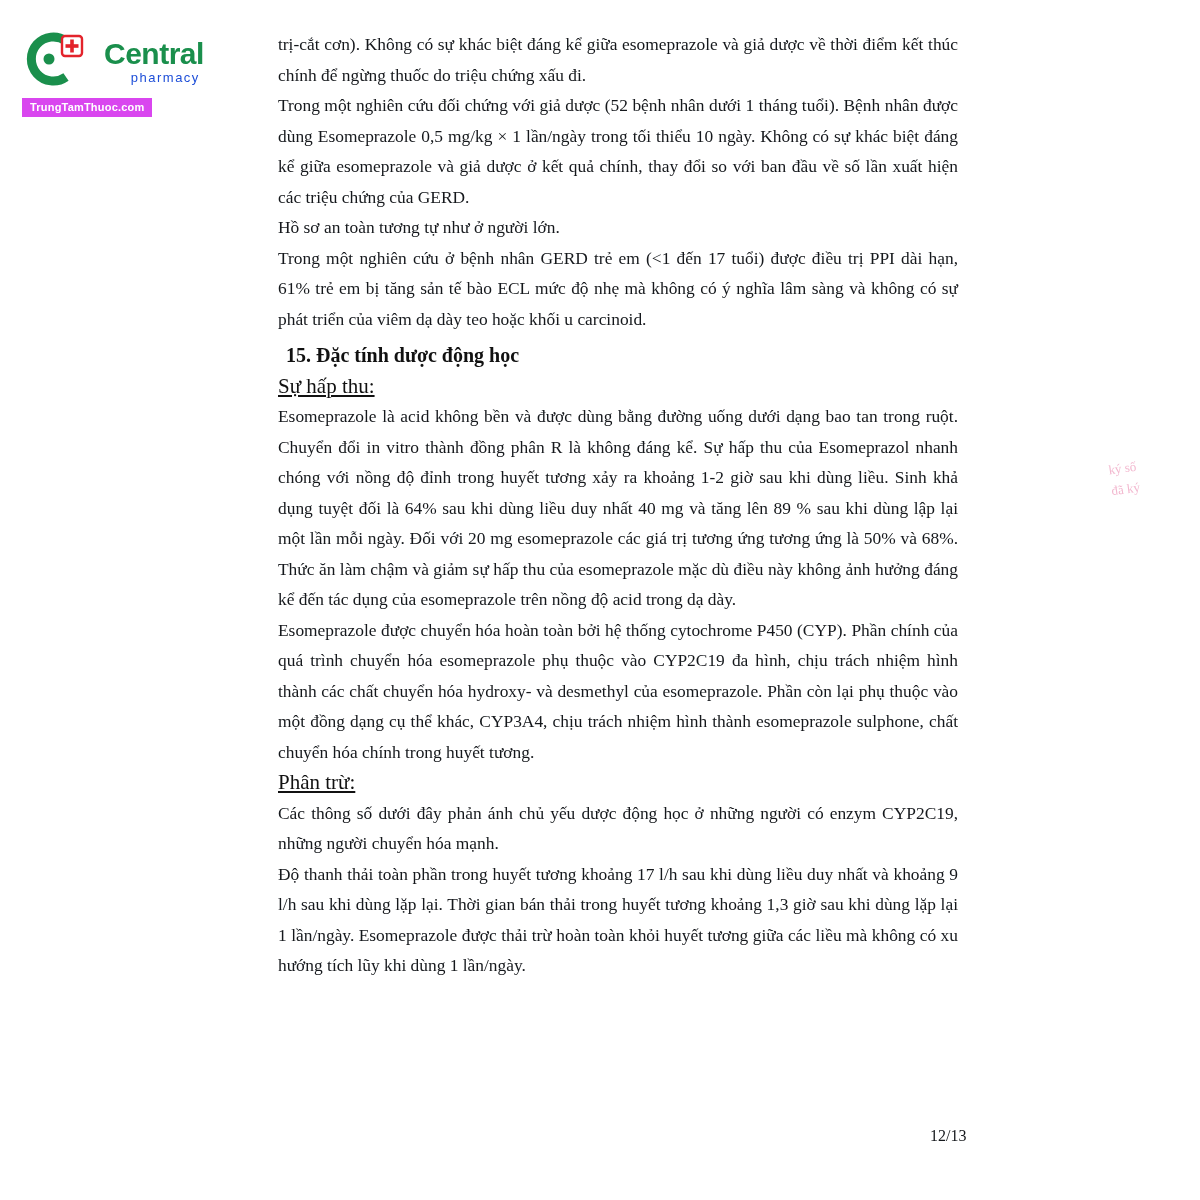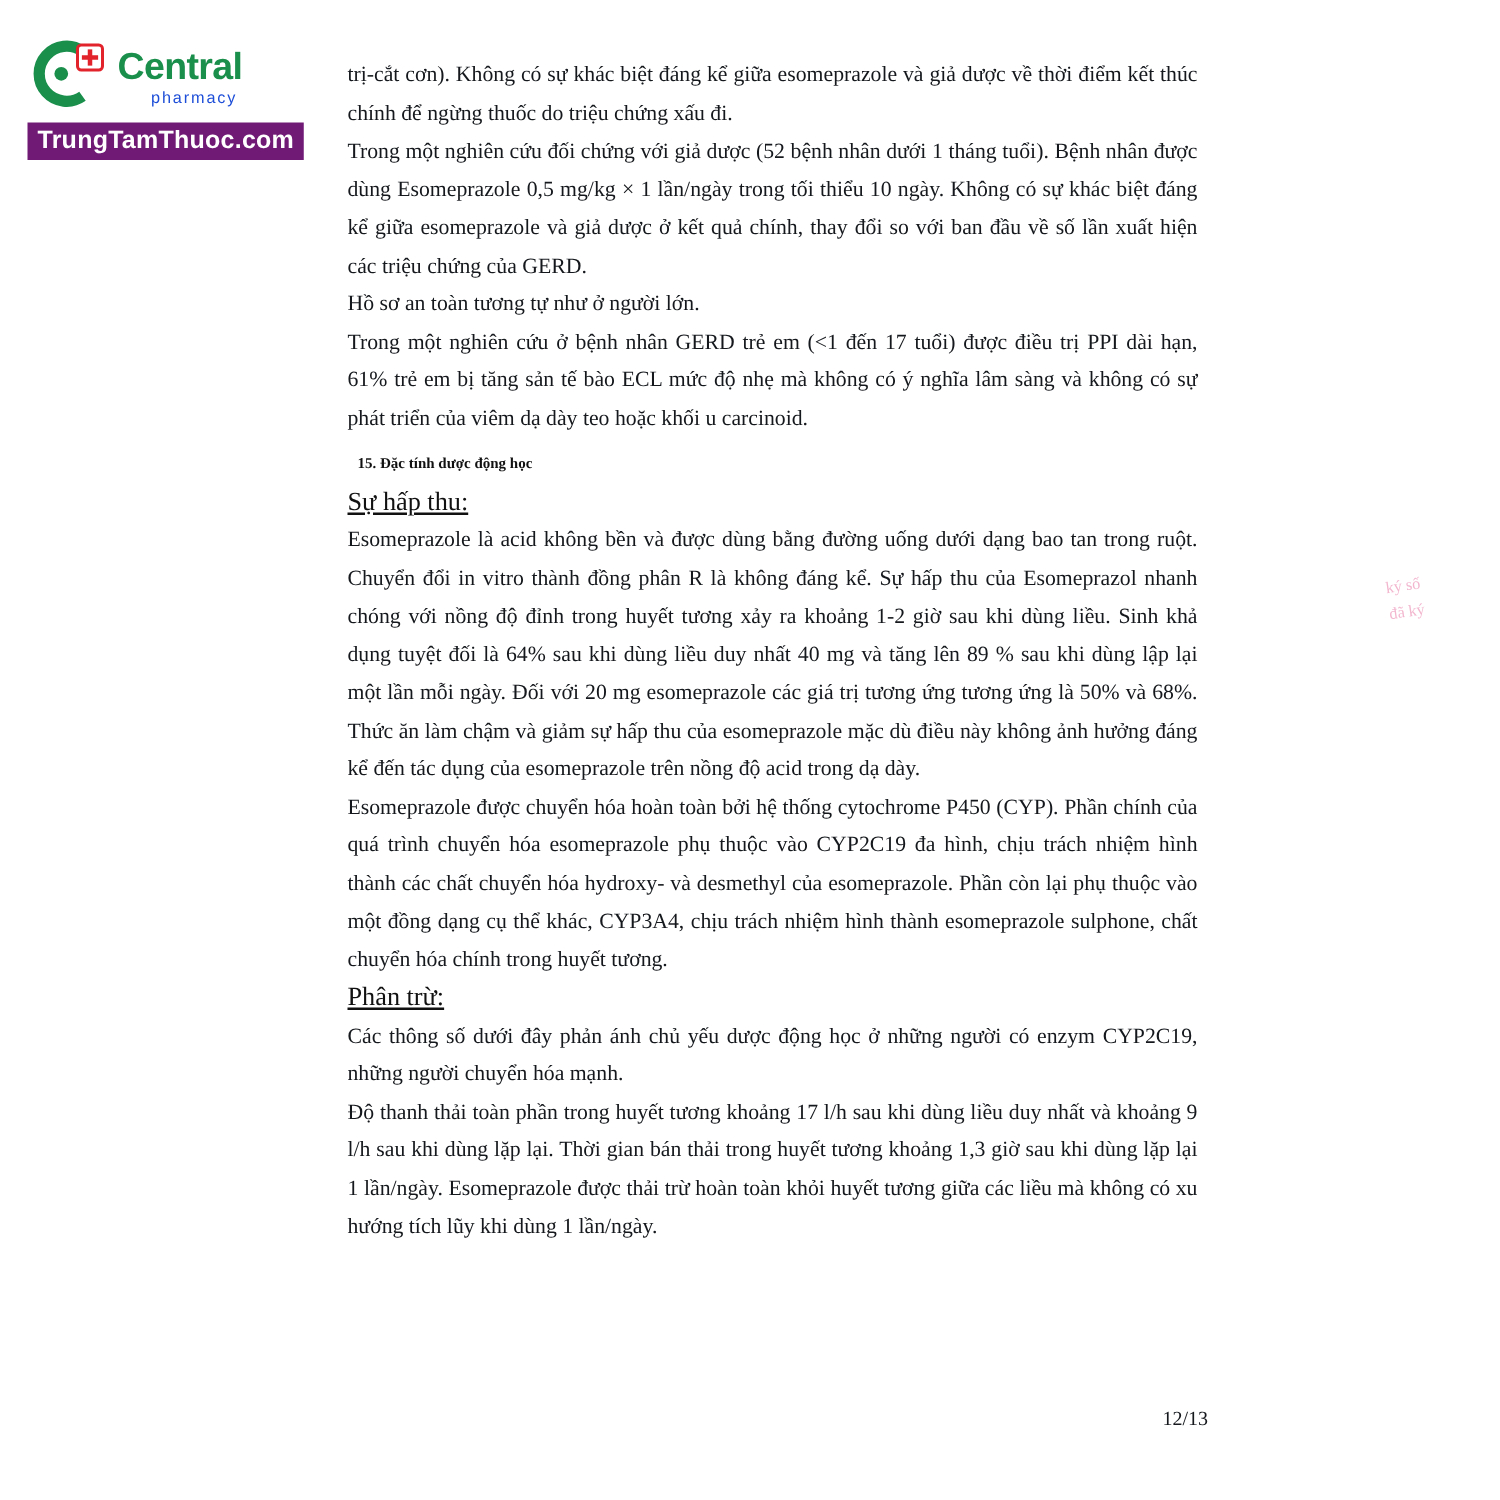--- a/index.html
+++ b/index.html
@@ -18,21 +18,21 @@
   
   .logo-block {
     position: absolute;
     top: 28px;
     left: 22px;
     width: 210px;
   }
   .logo-row {
     display: flex;
     align-items: center;
-    gap: 10px;
+    gap: 20px;
   }
   .logo-mark {
     position: relative;
     width: 62px;
     height: 62px;
     flex: 0 0 62px;
   }
   .logo-text {
     line-height: 1;
     padding-top: 4px;
@@ -48,24 +48,24 @@
     font-family: "Liberation Sans", sans-serif;
     font-size: 13px;
     color: #1d4ed8;
     letter-spacing: 1.5px;
     text-align: right;
     margin-top: 2px;
     margin-right: 4px;
   }
   .logo-banner {
     margin-top: 8px;
-    background: #701a75;
+    background: #d946ef;
     color: #ffffff;
     font-family: "Liberation Sans", sans-serif;
-    font-size: 20px;
+    font-size: 11px;
     font-weight: bold;
     padding: 3px 8px 4px 8px;
     display: inline-block;
     letter-spacing: 0.2px;
   }
 
   
   .stamp {
     position: absolute;
     right: 12px;
@@ -79,35 +79,35 @@
     transform: rotate(-8deg);
     line-height: 1.6;
     pointer-events: none;
   }
   .stamp div { white-space: nowrap; }
 
   
   .page {
     position: absolute;
     left: 278px;
-    top: 44px;
+    top: 29px;
     width: 680px;
     color: #111111;
   }
   p.para {
     margin: 0;
     font-size: 17.4px;
     line-height: 30.5px;
     text-align: justify;
     text-justify: inter-word;
     color: #15181c;
   }
   .section-head {
     margin: 6px 0 0 0;
-    font-size: 12px;
+    font-size: 20px;
     line-height: 30.5px;
     font-weight: bold;
     padding-left: 8px;
   }
   .sub-head {
     margin: 0;
     font-size: 21px;
     line-height: 30.5px;
     text-decoration: underline;
   }

